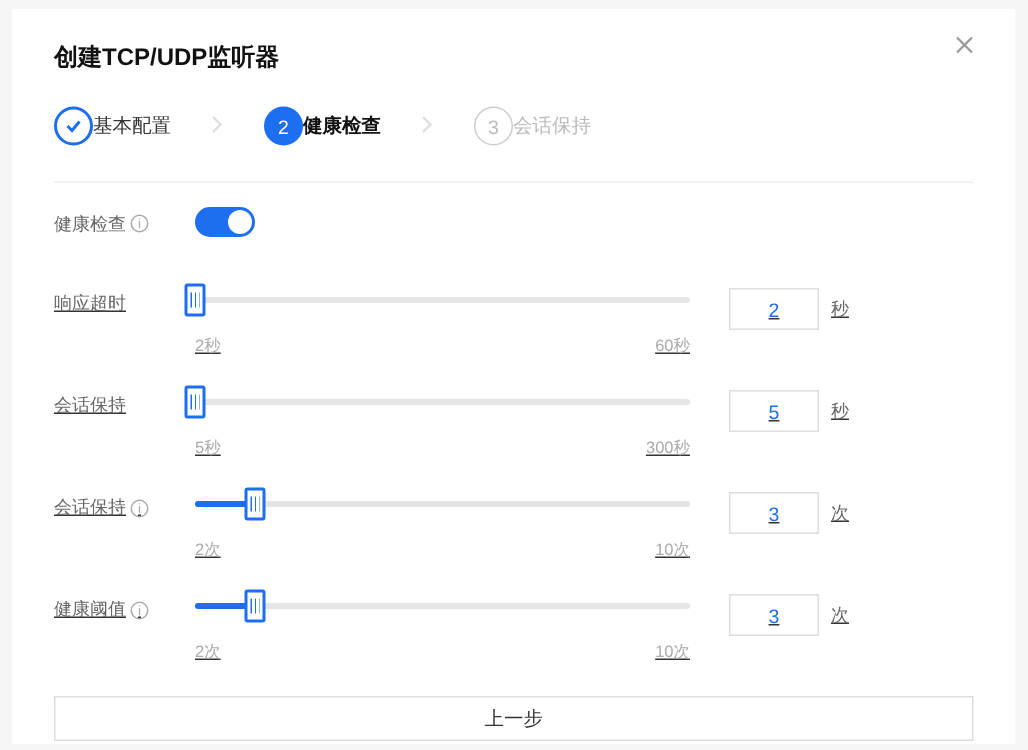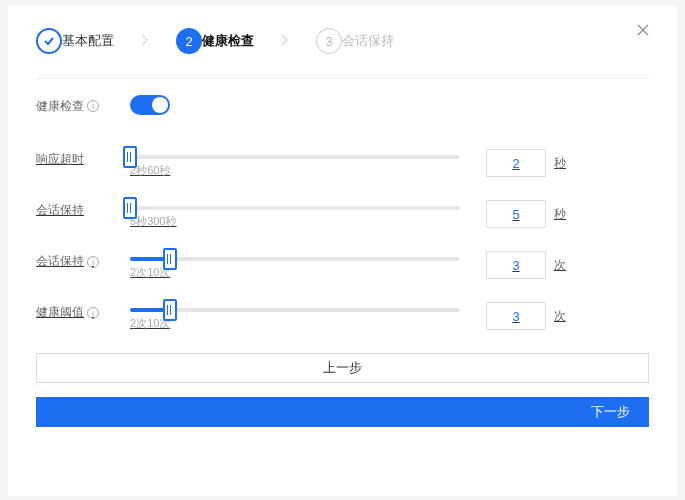--- a/index.html
+++ b/index.html
@@ -158,21 +158,22 @@
       align-items: center;
       justify-content: center;
     }
     .slider-handle::before {
       content: "";
       width: 6px; height: 10px;
       background: repeating-linear-gradient(to right, #1d6ef0 0 1px, transparent 1px 3px);
     }
     .slider-minmax {
       display: flex;
-      margin-top: 4px;
+      justify-content: space-between;
+      margin-top: 21px;
       font-size: 11px;
       color: #aaa;
     }
     .value-box {
       margin-left: 26px;
       display: flex;
       align-items: center;
       gap: 8px;
     }
     .value-input {
@@ -212,20 +213,21 @@
 </head>
 <body>
 
 <div class="dialog">
   <div class="close-btn">
     <svg viewBox="0 0 12 12">
         <path d="M1 1 L11 11 M11 1 L1 11" stroke="#999" stroke-width="1.5" fill="none"></path>
       </svg>
   </div>
 
+  <div class="title">创建TCP/UDP监听器</div>
 
   <div class="steps">
     <div class="step step-done">
       <span class="step-circle">
         <svg viewBox="0 0 12 12">
             <path d="M2 6 L5 9 L10 3" stroke="#1d6ef0" stroke-width="2" fill="none"></path>
           </svg>
       </span>
       <span class="step-label">基本配置</span>
     </div>

